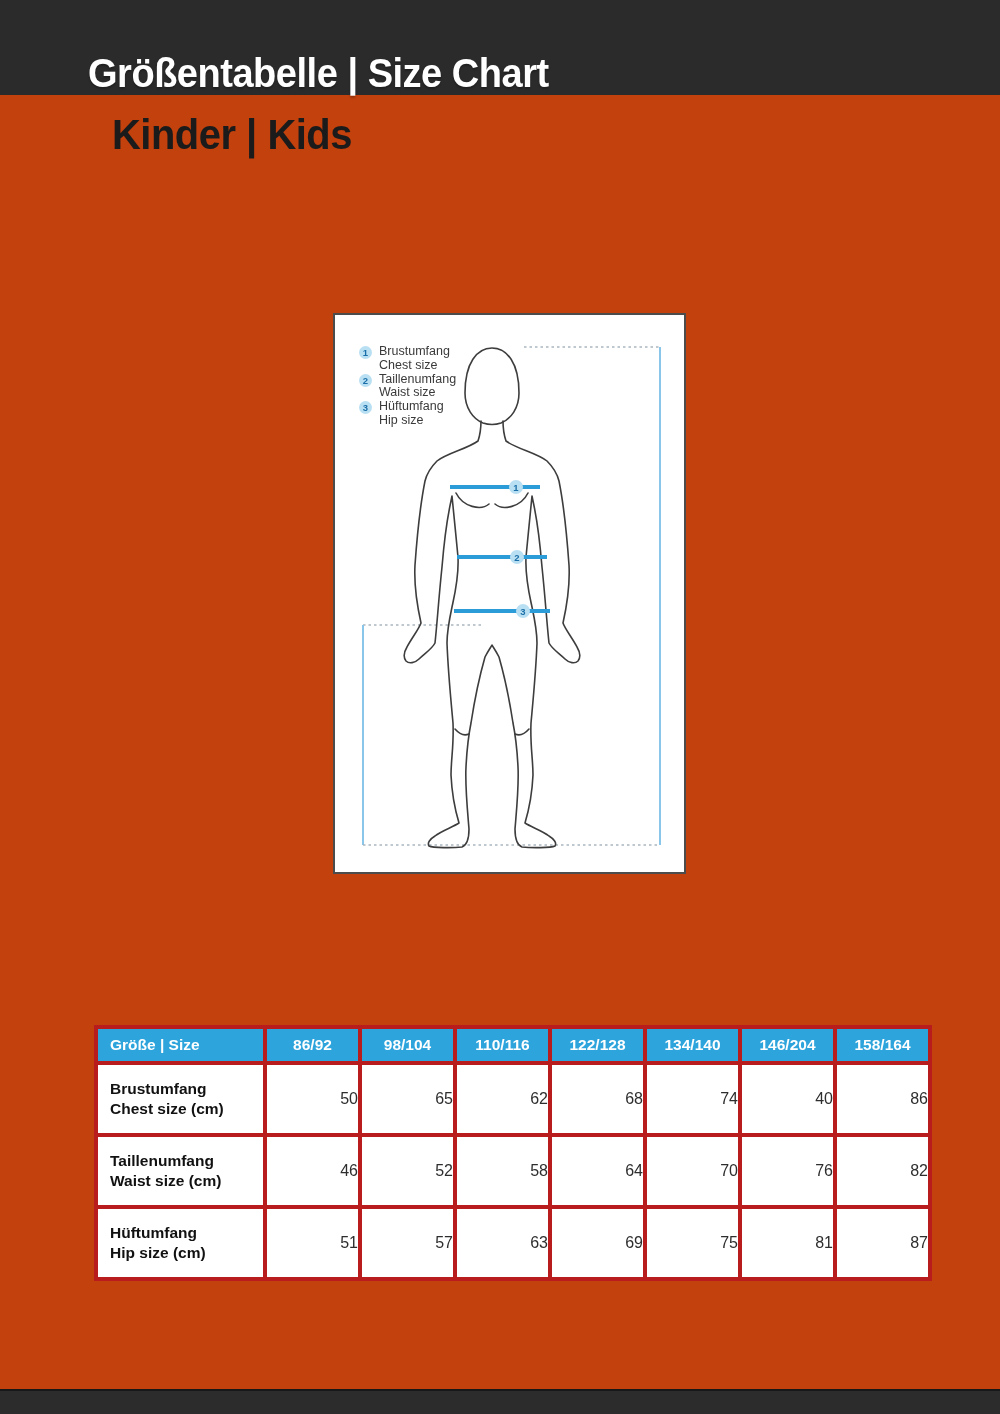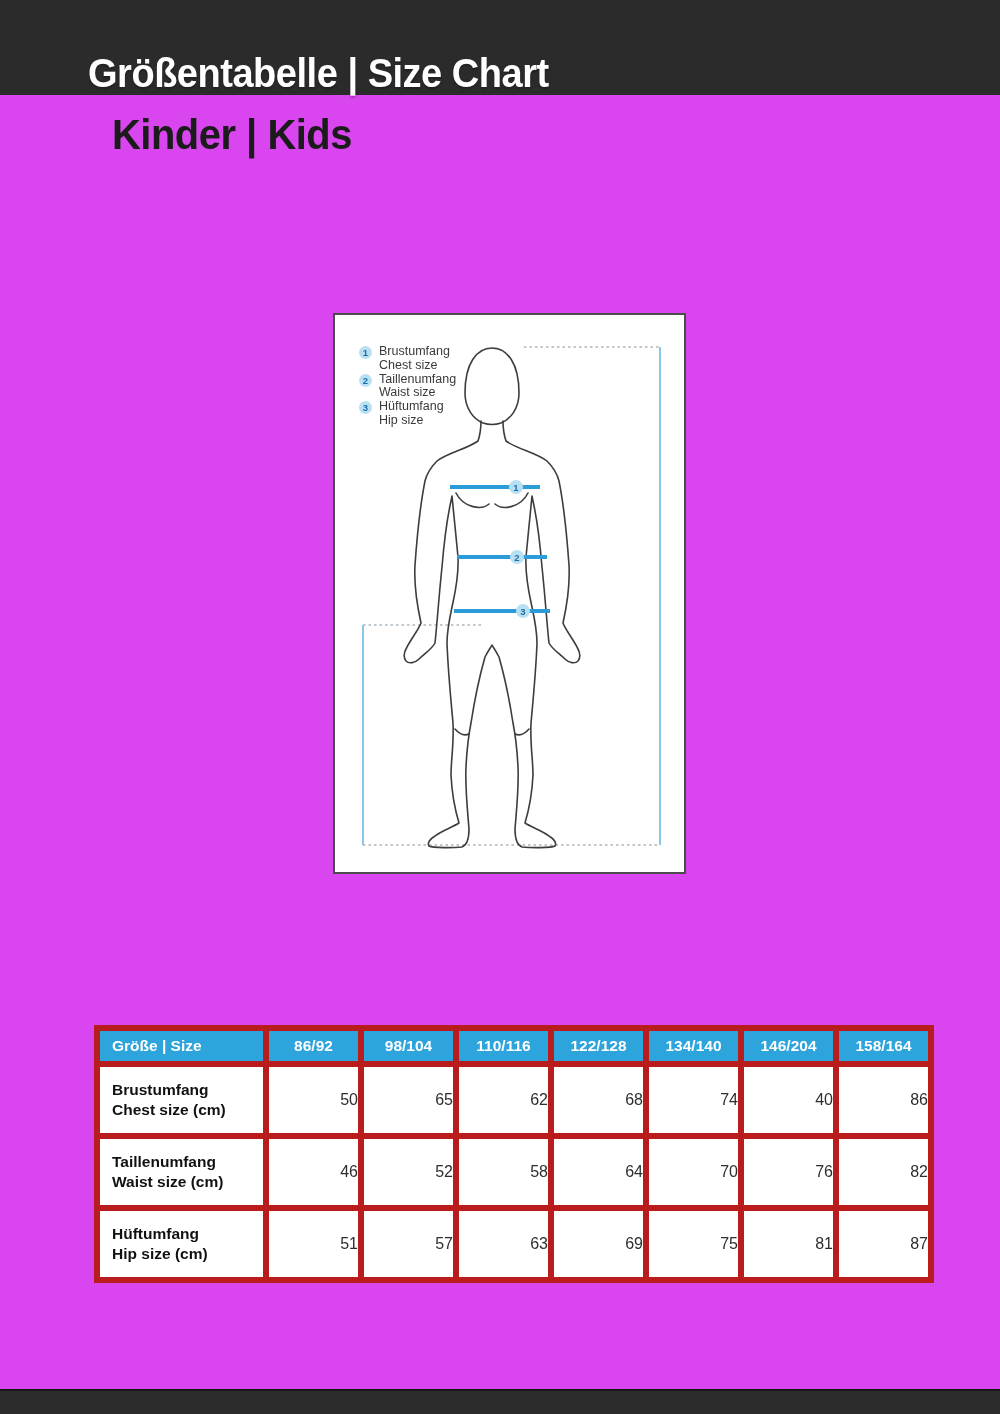--- a/index.html
+++ b/index.html
@@ -2,21 +2,21 @@
 <html><head>
 <meta charset="utf-8">
 <style>
   * { margin: 0; padding: 0; box-sizing: border-box; }
   html, body { background: #e8e8e8; }
   .page {
     position: relative;
     width: 1000px;
     height: 1414px;
     margin: 0 auto;
-    background: #d946ef;
+    background: #c2410c;
     font-family: "Liberation Sans", sans-serif;
     overflow: hidden;
     padding-left: 44px;
   }
 
   
   .header-bar {
     position: absolute;
     left: 0; top: 0;
     width: 100%; height: 95px;
@@ -104,21 +104,21 @@
   .legend-text { font-size: 12.5px; line-height: 13.8px; color: #3a3a3a; }
 
   
   .size-table {
     position: absolute;
     left: 94px; top: 1025px;
     border-collapse: collapse;
     table-layout: fixed;
   }
   .size-table th, .size-table td {
-    border: 6px solid #b91c1c;
+    border: 4px solid #b91c1c;
     font-family: "Liberation Sans", sans-serif;
   }
   .size-table thead th {
     height: 36px;
     background: #2ea4dc;
     color: #ffffff;
     font-size: 15.5px;
     font-weight: bold;
     vertical-align: middle;
   }

